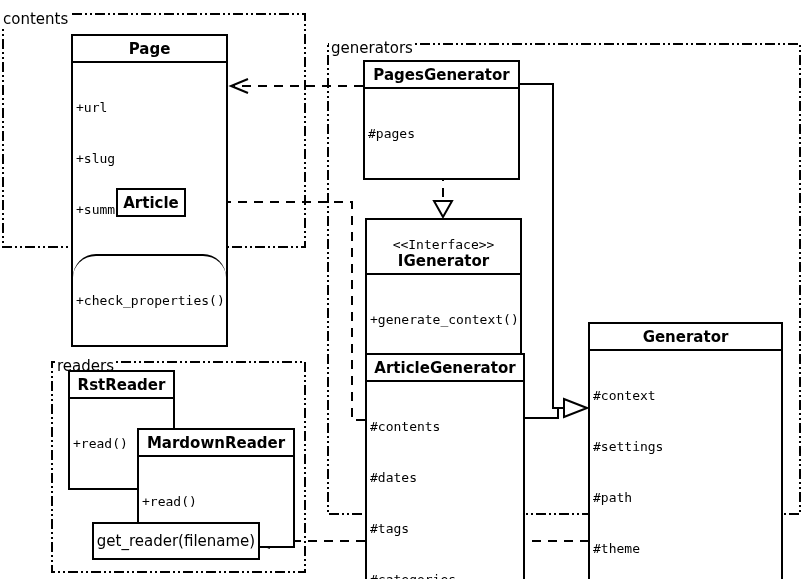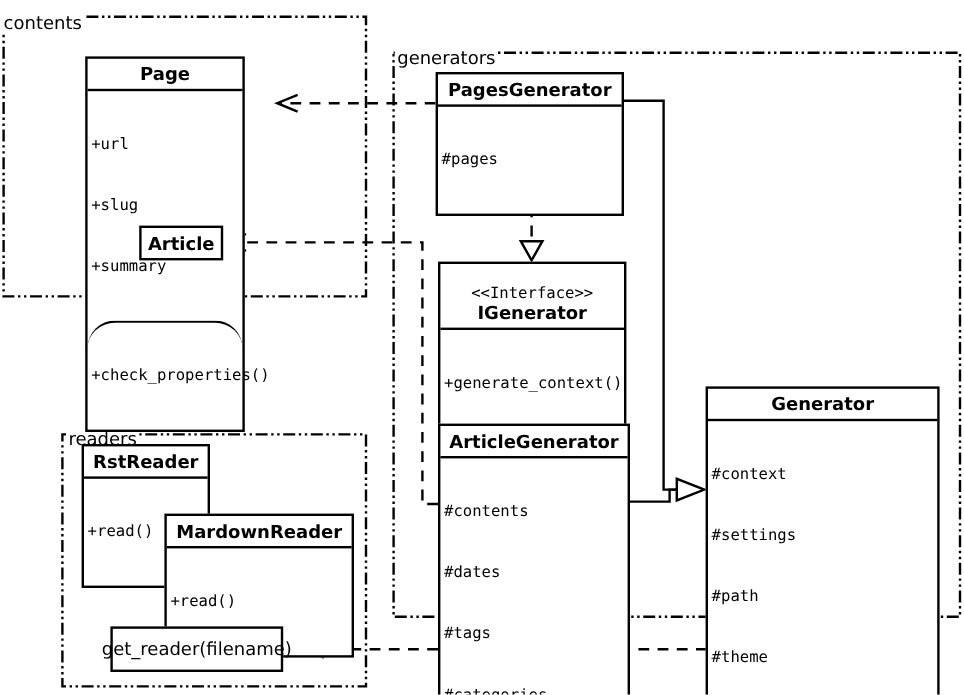--- a/index.html
+++ b/index.html
@@ -80,21 +80,21 @@
     <g>
       <path d="M181,521 C204,513 221,501 219,482"></path>
       <path d="M211,492 L219,478 L227,491"></path>
     </g>
   </svg>
 
   <div class="pkg-label" style="left:1px;top:0px;">contents</div>
   <div class="pkg-label" style="left:329px;top:29px;">generators</div>
   <div class="pkg-label" style="left:55px;top:347px;text-align:right;">readers</div>
 
-  <div class="uml-class" style="left:71px;top:47px;width:133px;">
+  <div class="uml-class" style="left:71px;top:34px;width:157px;">
     <div class="uml-title has-sections">Page</div>
     <div class="uml-attrs">
       <div>+url</div>
       <div>+slug</div>
       <div>+summary</div>
     </div>
     <div class="uml-methods">
       <div>+check_properties()</div>
     </div>
   </div>
@@ -150,17 +150,17 @@
     </div>
   </div>
 
   <div class="uml-class" style="left:137px;top:428px;width:158px;">
     <div class="uml-title has-sections">MardownReader</div>
     <div class="uml-methods" style="border-top:none;">
       <div>+read()</div>
     </div>
   </div>
 
-  <div class="plain-box" style="left:92px;top:522px;width:144px;height:38px;">
+  <div class="plain-box" style="left:92px;top:522px;width:168px;height:38px;">
     <span>get_reader(filename)</span>
   </div>
 
 </div>
 
 </body></html>

